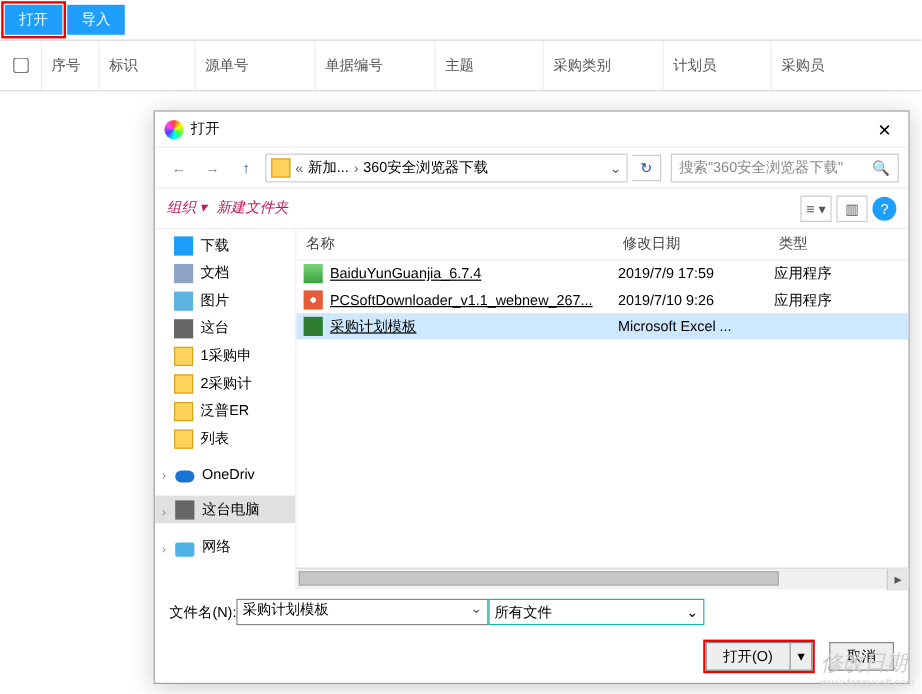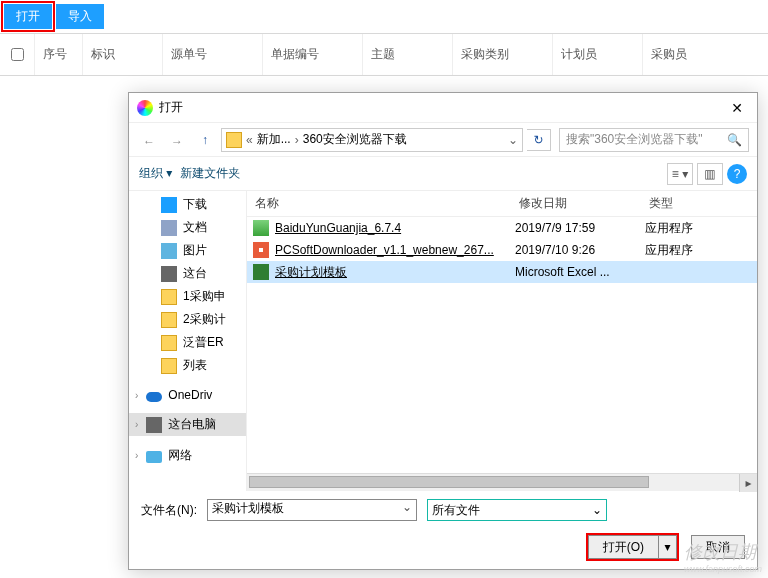--- a/index.html
+++ b/index.html
@@ -19,27 +19,27 @@
   .nav .arrow { width:24px; height:24px; display:flex; align-items:center; justify-content:center; color:#888; border-radius:2px;}
   .nav .arrow.enabled{color:#1a4f9c;}
   .nav .up { color:#555;}
   .path { flex:1; display:flex; align-items:center; height:24px; border:1px solid #ccc; padding:0 4px; gap:4px; font-size:12px;}
   .path .folder-icon{width:16px;height:16px;background:#fdd35c;border:1px solid #d8a420;}
   .path .sep{color:#666;}
   .refresh { width:24px; height:22px; border:1px solid #ccc; border-left:none; display:flex; align-items:center; justify-content:center; color:#1a4f9c;}
   .search { width:190px; height:24px; border:1px solid #ccc; display:flex; align-items:center; padding:0 6px; color:#888; margin-left:4px;}
   .search .srch-icon{margin-left:auto;color:#555;}
   .org-row { display:flex; align-items:center; height:34px; padding:0 10px; border-bottom:1px solid #eee; gap:8px;}
-  .org-link { color:#0c4a6e; cursor:pointer;}
+  .org-link { color:#be185d; cursor:pointer;font-style:italic;}
   .view-icons{margin-left:auto;display:flex;gap:4px;align-items:center;}
   .view-btn{width:26px;height:22px;border:1px solid #ccc;display:flex;align-items:center;justify-content:center;color:#555;}
   .help{width:20px;height:20px;border-radius:50%;background:#1E9FFF;color:#fff;display:flex;align-items:center;justify-content:center;font-size:12px;}
   .body { display:flex; height:300px;}
   .tree { width:118px; border-right:1px solid #eee; overflow:hidden; padding-top:2px;}
-  .tree-item { display:flex; align-items:center; gap:6px; padding:3px 6px 3px 32px; white-space:nowrap;font-size:12px;}
+  .tree-item { display:flex; align-items:flex-end; gap:6px; padding:3px 6px 3px 16px; white-space:nowrap;font-size:12px;}
   .tree-item.selected{background:#e0e0e0;}
   .ico-generic{width:16px;height:16px;display:inline-block;}
   .ico-dl{background:#1a9fff;}
   .ico-doc{background:#8fa3c7;}
   .ico-img{background:#5eb4e0;}
   .ico-pc{background:#666;}
   .ico-folder{background:#fdd35c;border:1px solid #d8a420;}
   .ico-od{width:16px;height:10px;background:#1a73d1;border-radius:6px;margin-top:3px;}
   .ico-net{width:16px;height:12px;background:#4eb2e5;border-radius:2px;margin-top:2px;}
   .tree .chev{color:#888;font-size:10px;margin-right:2px;}
@@ -53,21 +53,21 @@
   .ic-exe{background:linear-gradient(#7cd27c,#3aa33a);}
   .ic-web{background:radial-gradient(circle,#fff 20%,#e85b3a 21%);}
   .ic-xls{background:#2e7d32;}
   .frow .fn{width:240px;padding-right:6px;white-space:nowrap;overflow:hidden;text-overflow:ellipsis;text-decoration:underline;}
   .frow .fd{width:130px;}
   .frow .ft{flex:1;}
   .hscroll{height:18px;background:#f0f0f0;border-top:1px solid #ddd;position:relative;}
   .hscroll .thumb{position:absolute;left:2px;top:2px;width:400px;height:12px;background:#c7c7c7;border:1px solid #aaa;}
   .hscroll .rarrow{position:absolute;right:0;top:0;width:18px;height:18px;background:#e6e6e6;border-left:1px solid #ccc;display:flex;align-items:center;justify-content:center;color:#555;}
   .footer{padding:8px 12px 12px;}
-  .frow2{display:flex;align-items:center;gap:10px;margin-bottom:12px;}
+  .frow2{display:flex;align-items:center;margin-bottom:12px;}
   .frow2 label{white-space:nowrap;}
   .fn-input{flex:1;max-width:210px;height:22px;border:1px solid #888;padding:0 4px;}
   .fn-input .dd{float:right;color:#555;}
   .type-sel{width:180px;height:22px;border:1px solid #14b8a6;display:flex;align-items:center;justify-content:space-between;padding:0 4px;}
   .btnrow{display:flex;justify-content:flex-end;gap:12px;align-items:center;}
   .open-split{display:flex;border:2px solid #f00000;}
   .open-split .main{border:1px solid #888;height:24px;padding:0 14px;display:flex;align-items:center;background:#eee;}
   .open-split .dd{border:1px solid #888;border-left:none;width:18px;display:flex;align-items:center;justify-content:center;background:#eee;}
   .cancel-b{border:1px solid #888;height:24px;padding:0 14px;display:flex;align-items:center;background:#eee;}
   .watermark{position:absolute;right:6px;bottom:4px;font-size:18px;color:#ccc;font-style:italic;pointer-events:none;}

